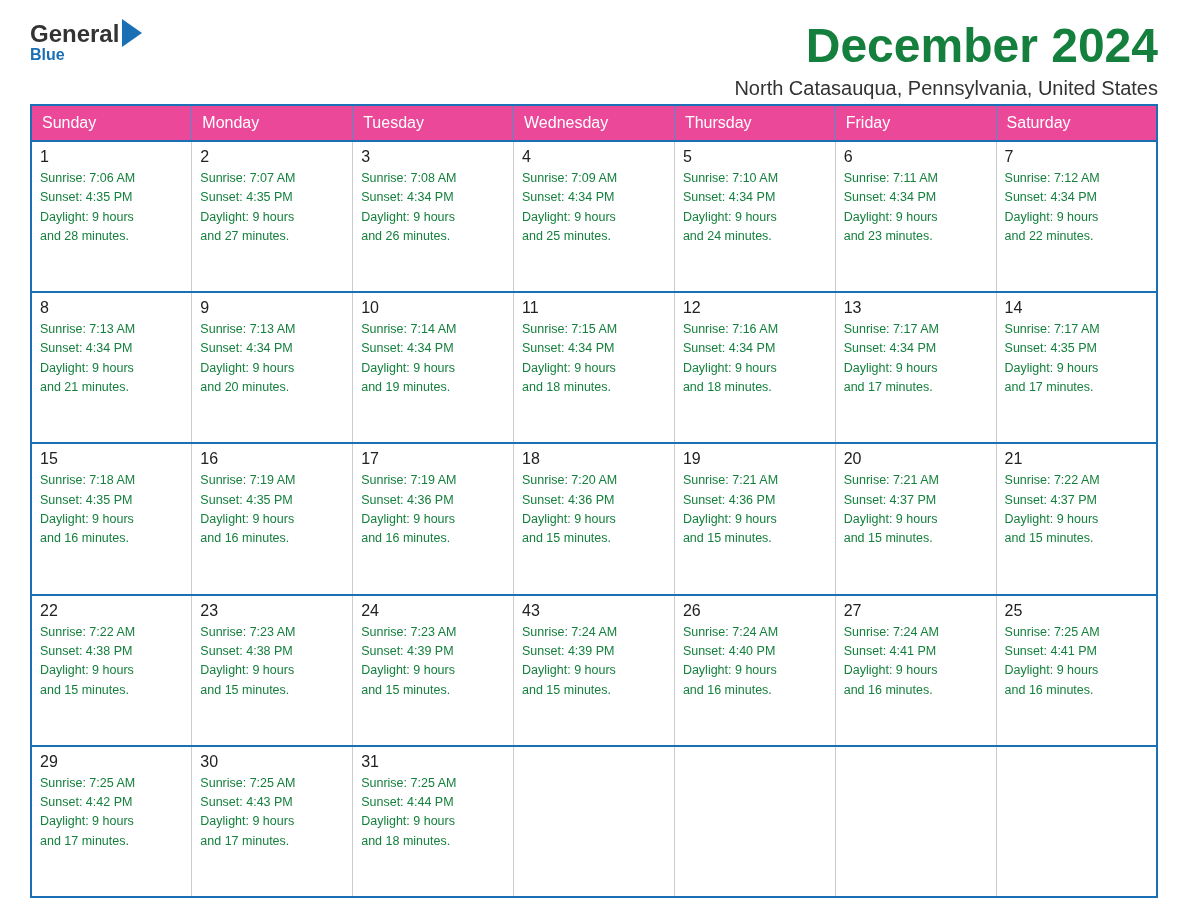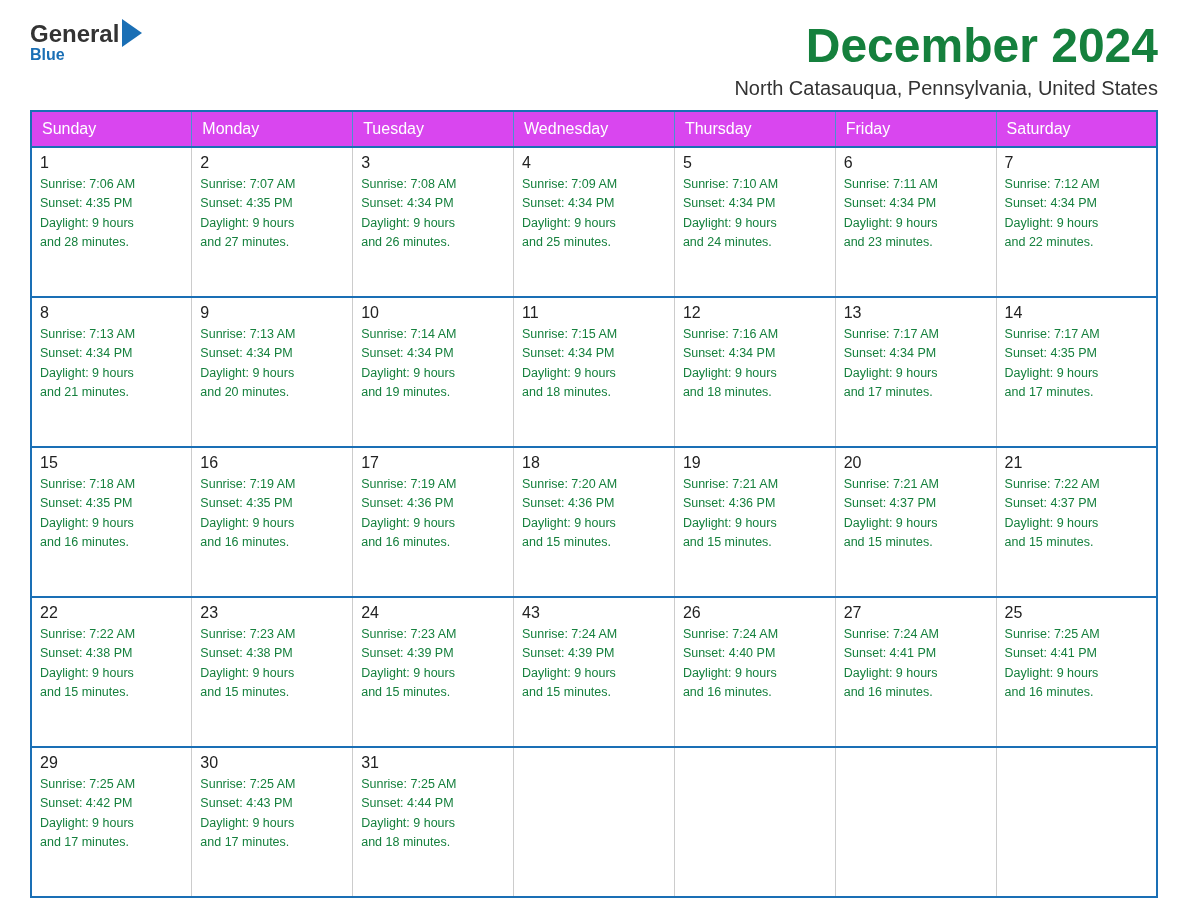--- a/index.html
+++ b/index.html
@@ -14,21 +14,21 @@
       width: 1188px;
       height: 918px;
       padding: 20px 30px;
       display: flex;
       flex-direction: column;
     }
     .header {
       display: flex;
       justify-content: space-between;
       align-items: flex-start;
-      margin-bottom: 10px;
+      margin-bottom: 4px;
     }
     .logo-right {
       text-align: right;
     }
     .month-title {
       font-size: 48px;
       font-weight: bold;
       color: #15803d;
       line-height: 1.1;
     }
@@ -38,21 +38,21 @@
       margin-top: 4px;
     }
     .calendar {
       flex: 1;
       border: 2px solid #1a6fb5;
       border-collapse: collapse;
       width: 100%;
       table-layout: fixed;
     }
     .calendar thead tr {
-      background: #d946ef;
+      background: #ec4899;
     }
     .calendar thead th {
       color: white;
       font-size: 16px;
       font-weight: normal;
       padding: 8px 10px;
       text-align: left;
       border-right: 1px solid #4a90d0;
     }
     .calendar thead th:last-child {

